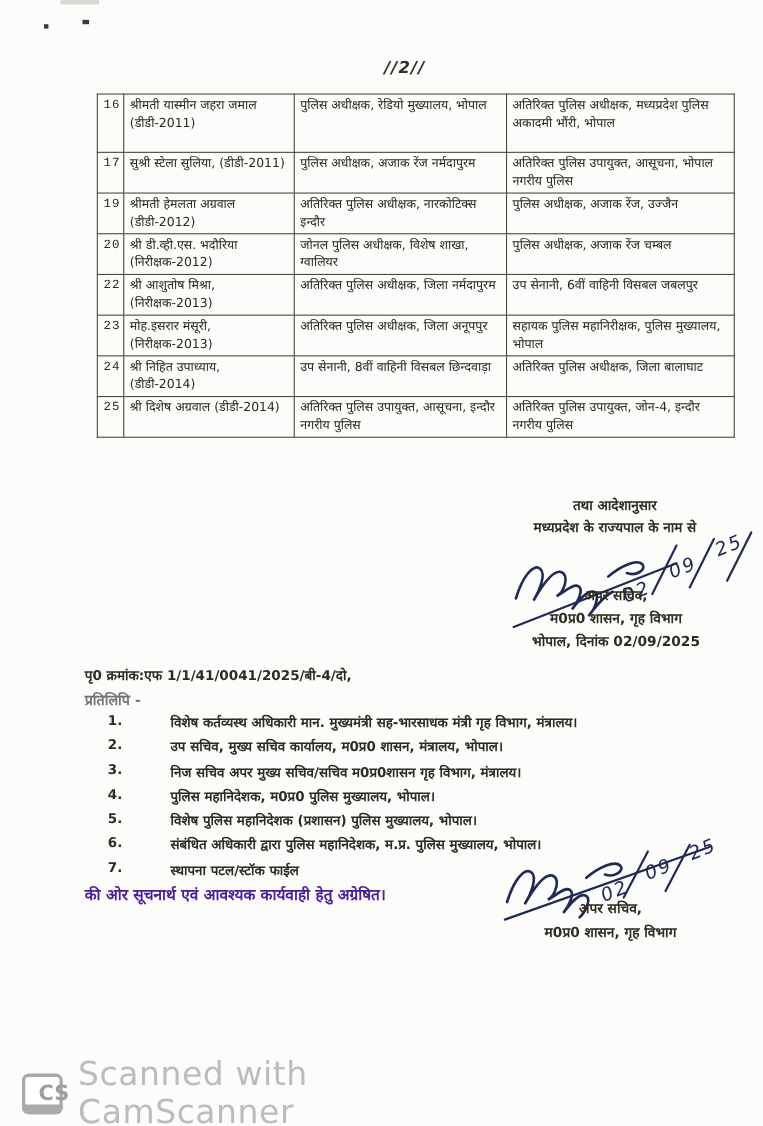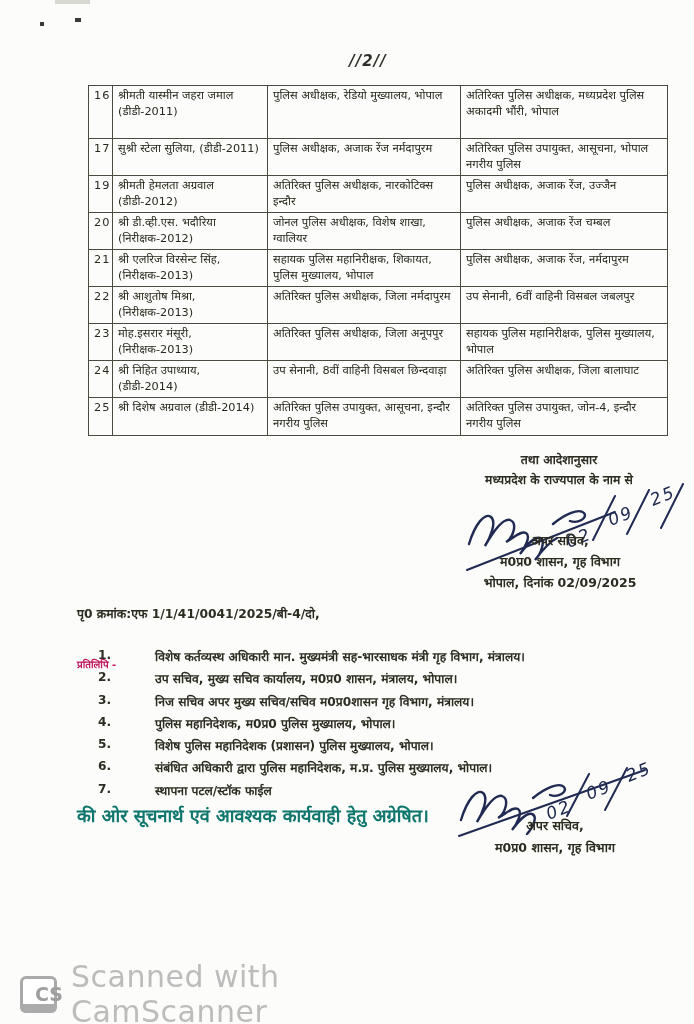--- a/index.html
+++ b/index.html
@@ -26,21 +26,21 @@
   table.transfer {
     position:absolute; left:88px; top:85px;
     border-collapse:collapse; table-layout:fixed;
     width:579px; font-size:11.3px; line-height:1.42;
     color:#28281f;
   }
   table.transfer td {
     border:1.2px solid #4a4a40;
     vertical-align:top; padding:2px 4px 2px 5px;
   }
-  td.no { width:24px; text-align:center; padding-left:2px; padding-right:2px; letter-spacing:1px; }
+  td.no { width:24px; text-align:center; padding-left:2px; padding-right:2px; letter-spacing:1px;font-family:Liberation Mono, monospace; }
   td.name { width:155px; }
   td.from { width:193px; }
   td.to   { width:207px; }
   tr.r2 { height:35px; }
   tr.r3 { height:53px; }
 
   .order-block {
     position:absolute; left:425px; top:450px; width:268px;
     text-align:center; font-size:12.3px; font-weight:bold; color:#2c2c22;
   }
@@ -58,32 +58,32 @@
     position:absolute; left:430px; top:530px; width:260px;
     text-align:center; font-size:12.5px; font-weight:bold; color:#2c2c22;
   }
   .officer-block .ln { line-height:21px; }
 
   .ref-line {
     position:absolute; left:77px; top:605px;
     font-size:12.3px; font-weight:bold; color:#2c2c22;
   }
   .copy-label {
-    position:absolute; left:77px; top:657px;
-    font-size:10px; font-weight:bold; color:#be185d;
+    position:absolute; left:77px; top:627px;
+    font-size:13px; font-weight:bold; color:#737373;
   }
   .copy-list {
     position:absolute; left:98px; top:648px; width:520px;
     font-size:12.2px; font-weight:bold; color:#2c2c22;
   }
   .copy-item { display:flex; height:22.3px; align-items:flex-start; }
   .copy-item .num { width:57px; flex:0 0 57px; }
   .closing-line {
     position:absolute; left:77px; top:803px; width:450px;
-    font-size:18px; font-weight:bold; color:#0f766e;
+    font-size:14px; font-weight:bold; color:#4c1d95;
   }
   .officer-block2 {
     position:absolute; left:440px; top:815px; width:230px;
     text-align:center; font-size:12.5px; font-weight:bold; color:#2c2c22;
   }
   .officer-block2 .ln { line-height:22px; }
 
   .cam-footer {
     position:absolute; left:20px; top:972px; width:420px; height:44px;
     display:flex; align-items:center;
@@ -131,26 +131,20 @@
         <td class="no">19</td>
         <td class="name">श्रीमती हेमलता अग्रवाल (डीडी-2012)</td>
         <td class="from">अतिरिक्त पुलिस अधीक्षक, नारकोटिक्स इन्दौर</td>
         <td class="to">पुलिस अधीक्षक, अजाक रेंज, उज्जैन</td>
       </tr>
       <tr class="r2">
         <td class="no">20</td>
         <td class="name">श्री डी.व्ही.एस. भदौरिया (निरीक्षक-2012)</td>
         <td class="from">जोनल पुलिस अधीक्षक, विशेष शाखा, ग्वालियर</td>
         <td class="to">पुलिस अधीक्षक, अजाक रेंज चम्बल</td>
-      </tr>
-      <tr class="r2">
-        <td class="no">21</td>
-        <td class="name">श्री एलरिज विरसेन्ट सिंह, (निरीक्षक-2013)</td>
-        <td class="from">सहायक पुलिस महानिरीक्षक, शिकायत, पुलिस मुख्यालय, भोपाल</td>
-        <td class="to">पुलिस अधीक्षक, अजाक रेंज, नर्मदापुरम</td>
       </tr>
       <tr class="r2">
         <td class="no">22</td>
         <td class="name">श्री आशुतोष मिश्रा, (निरीक्षक-2013)</td>
         <td class="from">अतिरिक्त पुलिस अधीक्षक, जिला नर्मदापुरम</td>
         <td class="to">उप सेनानी, 6वीं वाहिनी विसबल जबलपुर</td>
       </tr>
       <tr class="r2">
         <td class="no">23</td>
         <td class="name">मोह.इसरार मंसूरी, (निरीक्षक-2013)</td>

